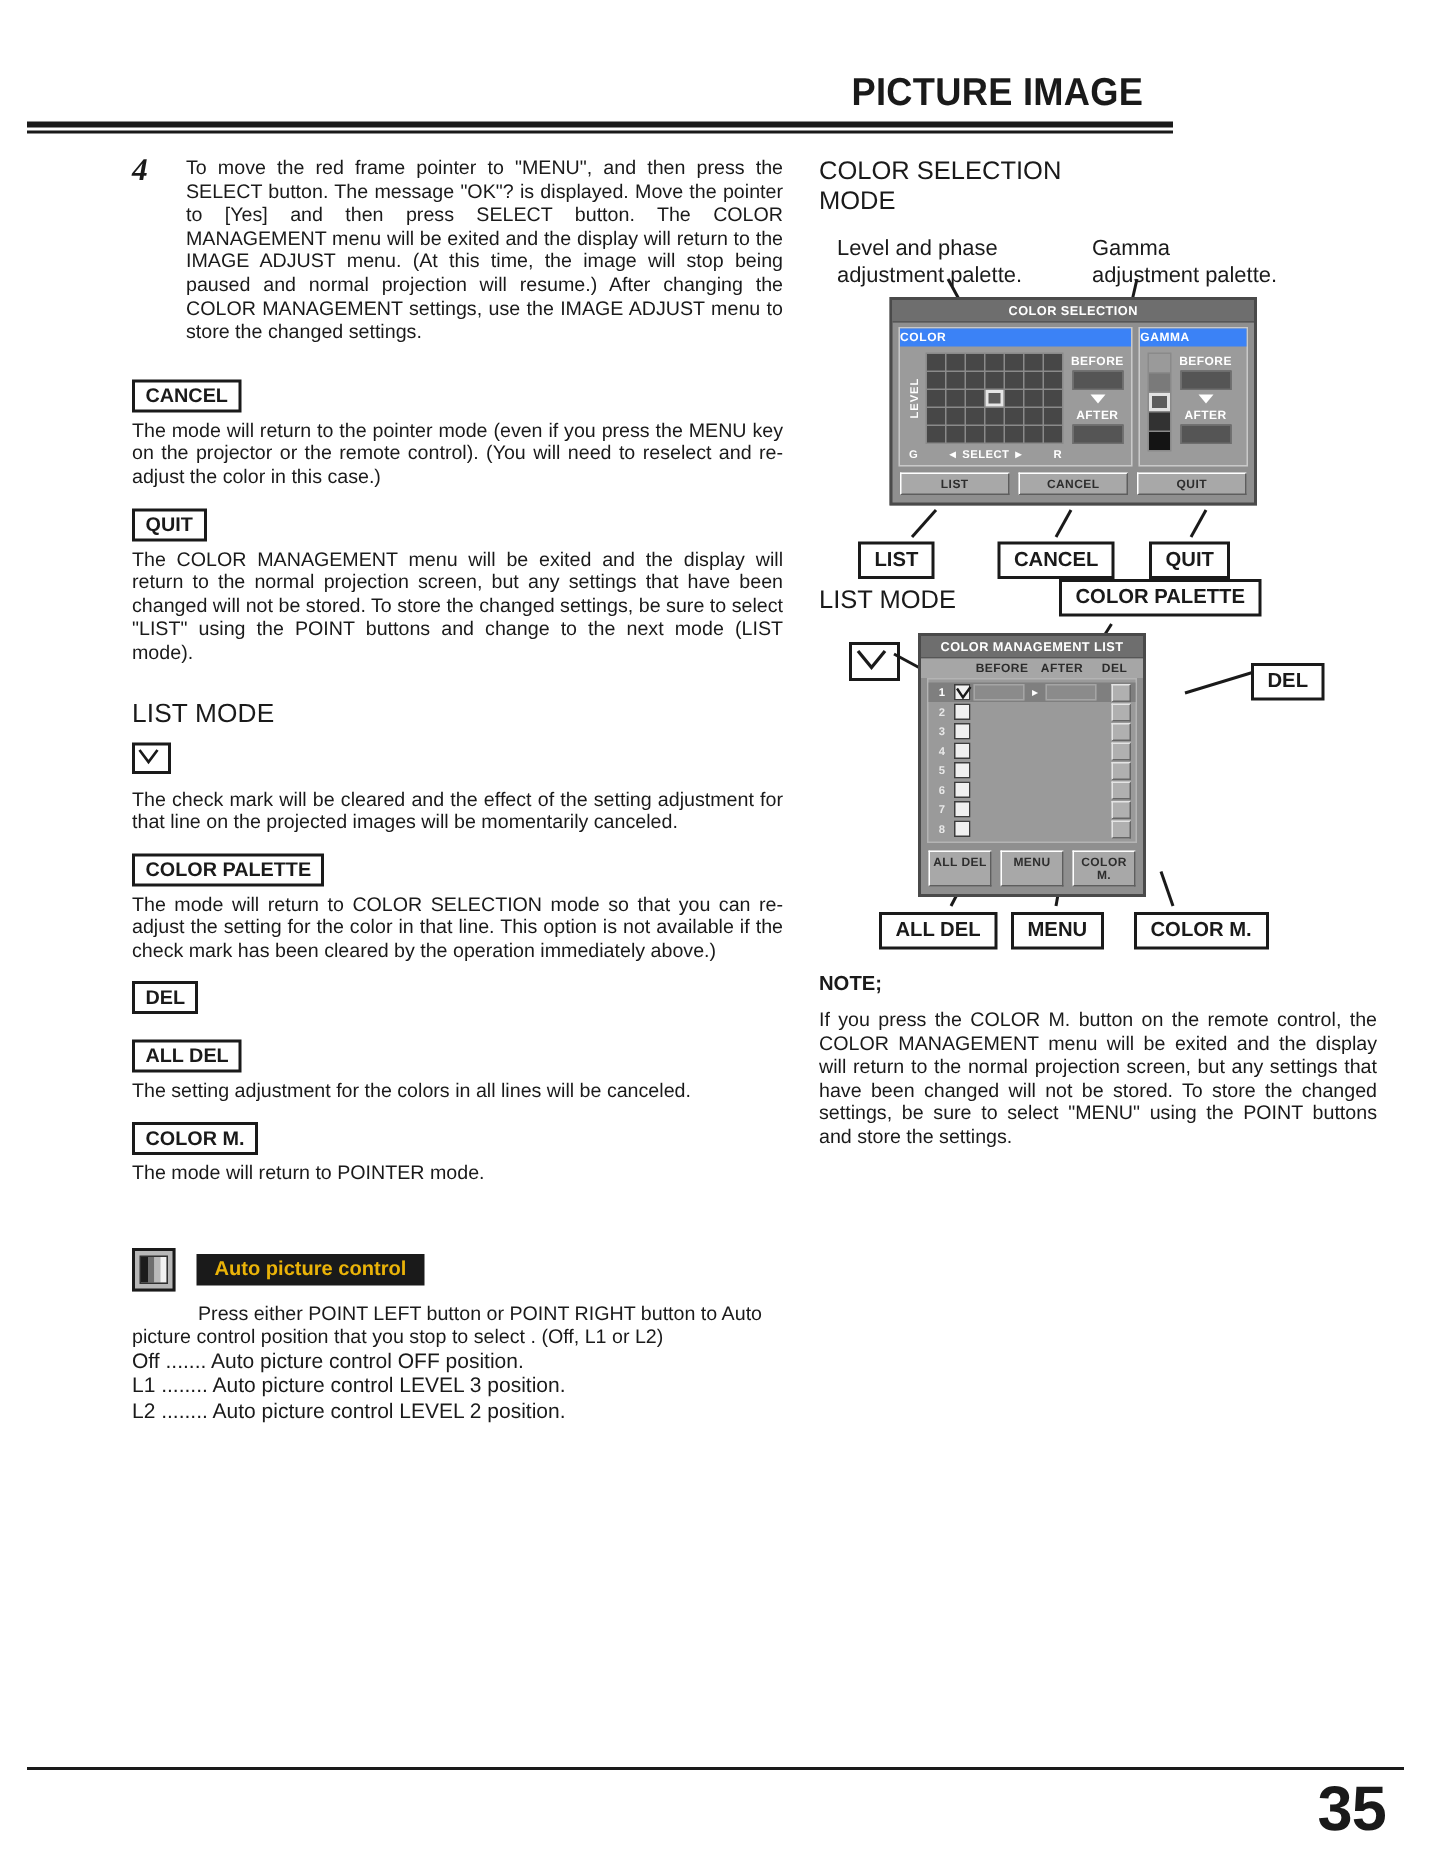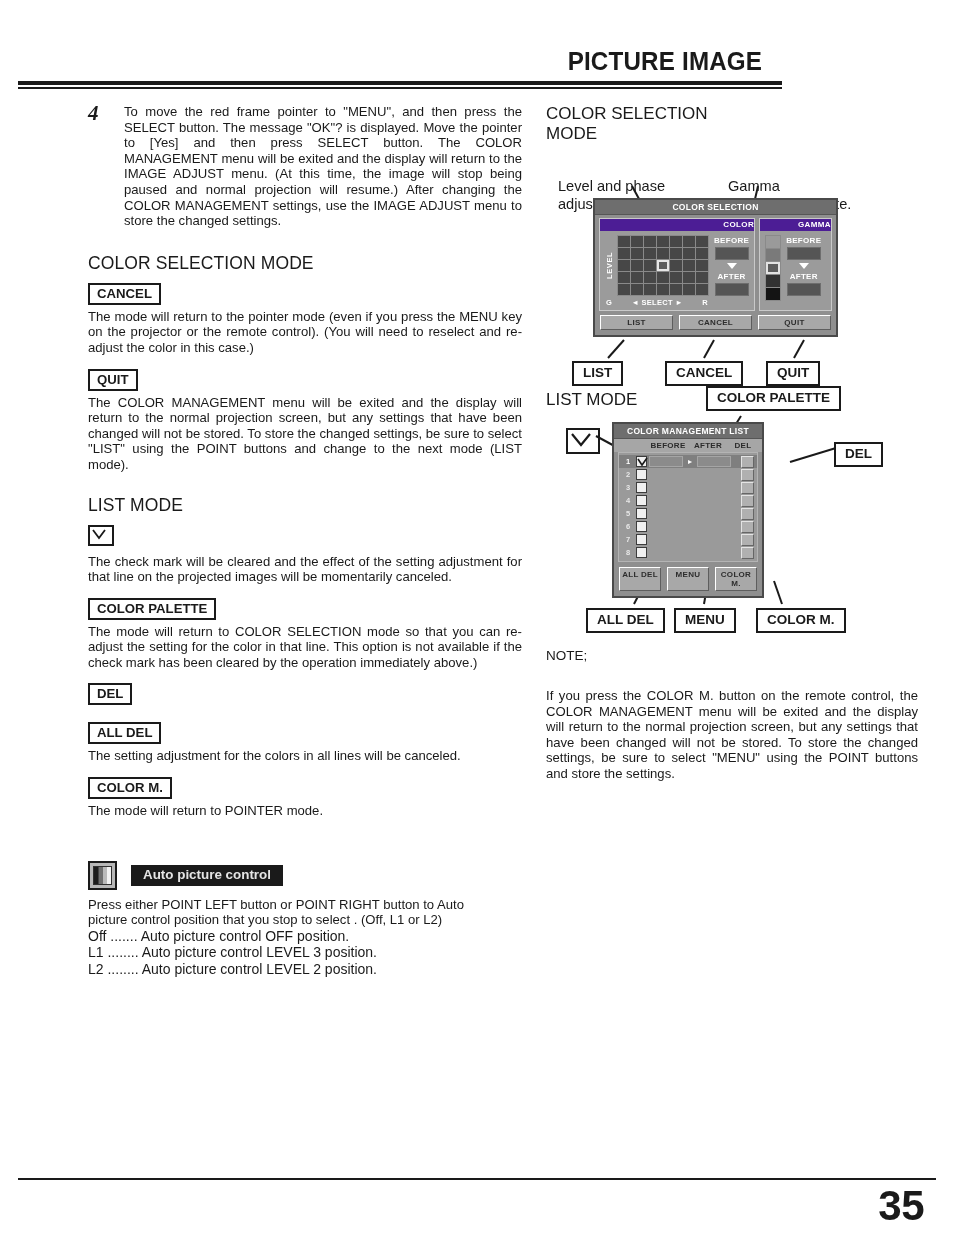--- a/index.html
+++ b/index.html
@@ -157,41 +157,40 @@
   }
   .apc-icon-inner {
     width: 100%;
     height: 100%;
     background: linear-gradient(to right,#1b1b1b 0%, #1b1b1b 26%, #6e6e6e 27%, #6e6e6e 52%, #b9b9b9 53%, #b9b9b9 76%, #f2f2f2 77%, #f2f2f2 100%);
     border: 1px solid #303030;
     box-sizing: border-box;
   }
   .apc-title {
     background: #1a1a1a;
-    color: #e5e5e5;
+    color: #eab308;
     font-size: 13.4px;
     font-weight: bold;
     padding: 2px 12px 3px 12px;
     line-height: 16px;
   }
   .dotline {
     font-size: 14px;
     line-height: 16.4px;
   }
 
   
   .fig-heading {
     font-size: 17px;
     line-height: 20px;
     margin: 0;
   }
   .callout-txt {
     font-size: 14.6px;
     line-height: 17.5px;
-    margin-top: 20px;
   }
 
   .figure-wrap { position: relative; }
 
   
   .osd {
     background: #8f8f8f;
     border: 2px solid #4a4a4a;
     box-sizing: border-box;
     position: relative;
@@ -214,23 +213,23 @@
   }
   .cs-col {
     background: #9b9b9b;
     border: 1px solid #c9c9c9;
     box-sizing: border-box;
   }
   .cs-colhead {
     color: #ffffff;
     font-size: 8px;
     font-weight: bold;
-    text-align: right;
+    text-align: left;
     letter-spacing: 0.4px;
-    background: #4c1d95;
+    background: #3b82f6;
     padding: 1px 0 2px 0;
   }
   .cs-colbody {
     display: flex;
     padding: 4px 5px 3px 5px;
     gap: 5px;
   }
 
   .grid-area { position: relative; }
   .level-lbl {
@@ -409,41 +408,40 @@
     line-height: 16px;
     white-space: nowrap;
   }
   .abs { position: absolute; }
 
   .leader { position: absolute; }
   .leader svg { display: block; overflow: visible; }
 
   .note-title {
     font-size: 13.5px;
-    font-weight: normal;
-    margin: 0 0 25px 0;
+    font-weight: bold;
+    margin: 0 0 9px 0;
   }
 </style>
 </head>
 <body>
 
 <div class="page-header">
   <div class="page-header-title">PICTURE IMAGE</div>
   <div class="header-rule-thick"></div>
   <div class="header-rule-thin"></div>
 </div>
 
 <div class="col-left">
 
   <div class="step-block">
     <div class="step-num">4</div>
     <p class="body">To move the red frame pointer to "MENU", and then press the SELECT button. The message "OK"? is displayed. Move the pointer to [Yes] and then press SELECT button. The COLOR MANAGEMENT menu will be exited and the display will return to the IMAGE ADJUST menu. (At this time, the image will stop being paused and normal projection will resume.) After changing the COLOR MANAGEMENT settings, use the IMAGE ADJUST menu to store the changed settings.</p>
   </div>
 
-  <h2 class="section">COLOR SELECTION MODE</h2>
 
   <div>
     <div class="boxed-label">CANCEL</div>
     <p class="body">The mode will return to the pointer mode (even if you press the MENU key on the projector or the remote control). (You will need to reselect and re-adjust the color in this case.)</p>
   </div>
 
   <div class="spacer-sm"></div>
 
   <div>
     <div class="boxed-label">QUIT</div>
@@ -492,21 +490,21 @@
 
   <div class="spacer-lg"></div>
 
   <div class="apc-row">
     <div class="apc-icon">
       <div class="apc-icon-inner"></div>
     </div>
     <div class="apc-title">Auto picture control</div>
   </div>
 
-  <p class="body ragged" style="text-align:justify;">Press either POINT LEFT button or POINT RIGHT button to Auto</p>
+  <p class="body ragged" style="text-align:justify;margin-left:44px;">Press either POINT LEFT button or POINT RIGHT button to Auto</p>
   <p class="body ragged">picture control position that you stop to select . (Off, L1 or L2)</p>
 
   <div class="dotline">
     <span>Off .......</span>
     <span>Auto picture control OFF position.</span>
   </div>
   <div class="dotline">
     <span>L1 ........</span>
     <span>Auto picture control LEVEL 3 position.</span>
   </div>

